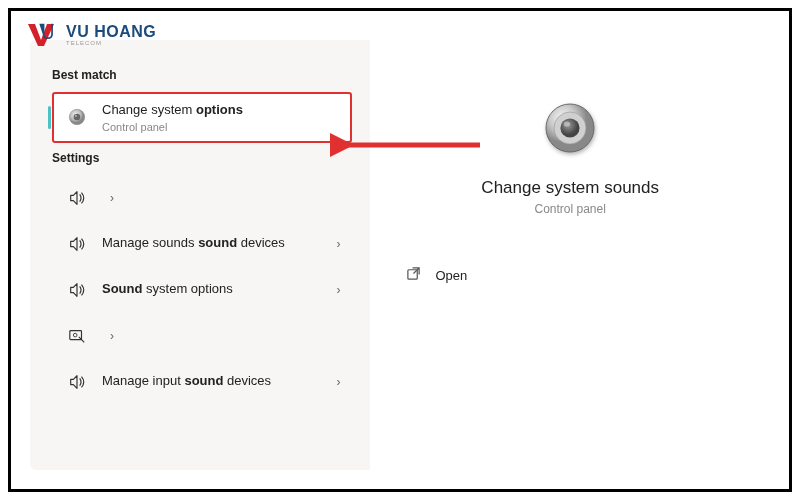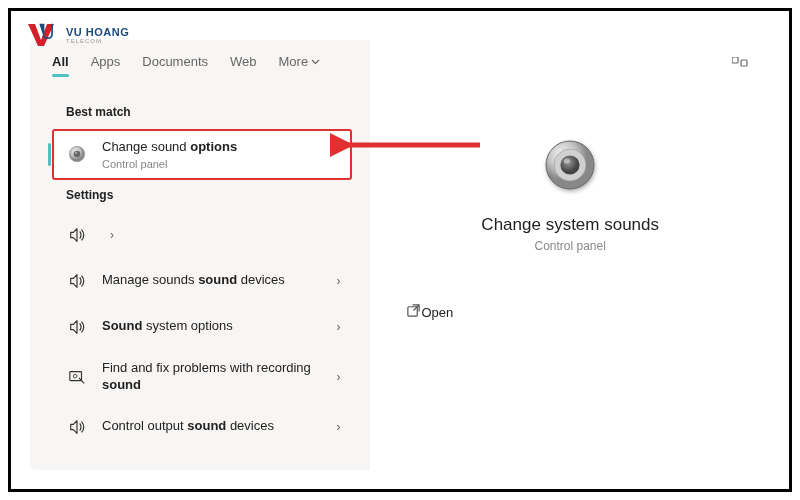--- a/index.html
+++ b/index.html
@@ -1,46 +1,46 @@
 <!DOCTYPE html>
 <html><head>
 <meta charset="utf-8">
 <style>
 *{margin:0;padding:0;box-sizing:border-box;font-family:'Segoe UI',Arial,sans-serif}
 body{width:800px;height:500px;background:#fff;position:relative}
 .outer-border{position:absolute;top:8px;left:8px;right:8px;bottom:8px;border:3px solid #000}
 .logo{position:absolute;top:22px;left:28px;z-index:10;display:flex;align-items:center;gap:4px}
 .logo-v{display:flex;align-items:center}
 .logo-text{display:flex;flex-direction:column;line-height:1}
-.logo-name{font-size:11px;font-weight:700;color:#1a4b7a;letter-spacing:0.5px}
+.logo-name{font-size:16px;font-weight:700;color:#1a4b7a;letter-spacing:0.5px}
 .logo-sub{font-size:6px;color:#999;letter-spacing:1px}
 .search-panel{position:absolute;top:40px;left:30px;right:30px;bottom:30px;background:linear-gradient(to right,#f8f6f4 0%,#f8f6f4 46%,#fff 46%,#fff 100%);border-radius:6px;overflow:hidden}
 .tabs{display:flex;align-items:center;padding:14px 22px 0;gap:22px}
 .tab{font-size:13px;color:#666;cursor:pointer;padding-bottom:8px;position:relative}
 .tab.active{color:#222;font-weight:600}
 .tab.active::after{content:'';position:absolute;bottom:0;left:0;right:0;height:3px;background:#4cc2c4;border-radius:2px}
 .tab-more{display:flex;align-items:center;gap:3px}
 .tab-spacer{flex:1}
 .app-icon{font-size:14px;color:#666;cursor:pointer}
 .content{display:flex;padding-top:6px}
 .left-col{width:46%;padding:14px 18px 0 22px}
-.section-title{font-size:12px;font-weight:600;color:#222;margin:8px 14px 10px}
+.section-title{font-size:12px;font-weight:600;color:#222;margin:8px 0 10px}
 .result-item{display:flex;align-items:center;padding:10px 12px;cursor:pointer;position:relative;border-radius:3px}
 .result-item.best{background:#fff;border:2px solid #e03030;border-radius:3px;padding:8px 10px}
 .result-item.best::before{content:'';position:absolute;left:-6px;top:25%;bottom:25%;width:3px;background:#4cc2c4;border-radius:2px}
 .result-icon{width:26px;height:26px;display:flex;align-items:center;justify-content:center;margin-right:12px;flex-shrink:0}
 .result-text{flex:1;min-width:0}
 .result-title{font-size:13px;color:#222;line-height:1.3}
 .result-sub{font-size:11px;color:#888;margin-top:2px}
 .result-chevron{color:#666;font-size:12px;margin-left:8px}
 .right-col{width:54%;padding:30px 30px 0;display:flex;flex-direction:column;align-items:center}
 .detail-icon{width:64px;height:64px;margin-top:20px;margin-bottom:18px}
 .detail-title{font-size:17px;color:#222;margin-bottom:4px}
 .detail-sub{font-size:12px;color:#888;margin-bottom:40px}
-.action-row{align-self:flex-start;display:flex;align-items:center;padding:10px 6px;cursor:pointer;width:100%}
+.action-row{align-self:flex-start;display:flex;align-items:center;gap:14px;padding:10px 6px;cursor:pointer;width:100%}
 .action-icon{color:#555;font-size:14px}
 .action-label{font-size:13px;color:#222}
 .arrow{position:absolute;top:130px;left:330px;z-index:5}
 svg.speaker-lg{filter:drop-shadow(1px 2px 2px rgba(0,0,0,0.3))}
 </style>
 </head>
 <body>
 
 <div class="outer-border"></div>
 
@@ -49,39 +49,20 @@
     <path d="M0 2 L7 2 L13 18 L19 2 L26 2 L16 24 L10 24 Z" fill="#d4202a"></path>
     <path d="M18 2 L24 2 L24 14 Q24 18 28 18 Q32 18 32 14 L32 2 L34 2 L34 14 Q34 20 28 20 Q22 20 22 14 Z" fill="#1a4b7a" transform="translate(-4,0) scale(0.85)"></path>
   </svg>
   <div class="logo-text">
     <span class="logo-name">VU HOANG</span>
     <span class="logo-sub">TELECOM</span>
   </div>
 </div>
 
 <div class="search-panel">
-  <div class="tabs">
-    <div class="tab active">All</div>
-    <div class="tab">Apps</div>
-    <div class="tab">Documents</div>
-    <div class="tab">Web</div>
-    <div class="tab tab-more">
-      <span>More</span>
-      <svg width="9" height="6" viewBox="0 0 9 6">
-          <path d="M1 1 L4.5 4.5 L8 1" stroke="#666" stroke-width="1.2" fill="none"></path>
-        </svg>
-    </div>
-    <div class="tab-spacer"></div>
-    <div class="app-icon">
-      <svg width="16" height="14" viewBox="0 0 16 14">
-          <rect x="0" y="0" width="6" height="6" rx="1" fill="none" stroke="#666" stroke-width="1.2"></rect>
-          <rect x="9" y="3" width="6" height="6" rx="1" fill="none" stroke="#666" stroke-width="1.2"></rect>
-        </svg>
-    </div>
-  </div>
 
   <div class="content">
     <div class="left-col">
       <div class="section-title">Best match</div>
 
       <div class="result-item best">
         <div class="result-icon">
           <svg width="22" height="22" viewBox="0 0 40 40">
             <defs>
                 <radialGradient id="g1" cx="40%" cy="35%">
@@ -89,21 +70,21 @@
                   <stop offset="70%" stop-color="#bbb"></stop>
                   <stop offset="100%" stop-color="#888"></stop>
                 </radialGradient>
               </defs>
             <ellipse cx="20" cy="20" rx="14" ry="14" fill="url(#g1)" stroke="#777" stroke-width="0.8"></ellipse>
             <ellipse cx="20" cy="20" rx="6" ry="6" fill="#666"></ellipse>
             <ellipse cx="18" cy="18" rx="2" ry="2" fill="#aaa"></ellipse>
           </svg>
         </div>
         <div class="result-text">
-          <div class="result-title"><span>Change sound </span><b>options</b></div>
+          <div class="result-title"><span>Change system </span><b>options</b></div>
           <div class="result-sub">Control panel</div>
         </div>
       </div>
 
       <div class="section-title">Settings</div>
 
       <div class="result-item">
         <div class="result-icon">
             <svg width="18" height="18" viewBox="0 0 20 20">
               <path d="M3 7 L6 7 L10 3 L10 17 L6 13 L3 13 Z" fill="none" stroke="#333" stroke-width="1.3" stroke-linejoin="round"></path>
@@ -140,35 +121,32 @@
       </div>
 
       <div class="result-item">
         <div class="result-icon">
             <svg width="18" height="18" viewBox="0 0 20 20">
               <rect x="2" y="4" width="13" height="10" rx="1" fill="none" stroke="#333" stroke-width="1.3"></rect>
               <path d="M12 11 L17 16 M15 14 L18 17" stroke="#333" stroke-width="1.3"></path>
               <circle cx="8" cy="9" r="2" fill="none" stroke="#333" stroke-width="1"></circle>
             </svg>
           </div>
-        <div class="result-text">
-            <div class="result-title"><span>Find and fix problems with recording </span><b>sound</b><span></span></div>
-          </div>
         <div class="result-chevron">›</div>
       </div>
 
       <div class="result-item">
         <div class="result-icon">
             <svg width="18" height="18" viewBox="0 0 20 20">
               <path d="M3 7 L6 7 L10 3 L10 17 L6 13 L3 13 Z" fill="none" stroke="#333" stroke-width="1.3" stroke-linejoin="round"></path>
               <path d="M13 6 Q16 10 13 14 M15 4 Q20 10 15 16" fill="none" stroke="#333" stroke-width="1.3"></path>
             </svg>
           </div>
         <div class="result-text">
-            <div class="result-title"><span>Control output </span><b>sound</b><span> devices</span></div>
+            <div class="result-title"><span>Manage input </span><b>sound</b><span> devices</span></div>
           </div>
         <div class="result-chevron">›</div>
       </div>
     </div>
 
     <div class="right-col">
       <div class="detail-icon">
         <svg class="speaker-lg" width="64" height="64" viewBox="0 0 40 40">
           <defs>
             <radialGradient id="g2" cx="35%" cy="30%">

